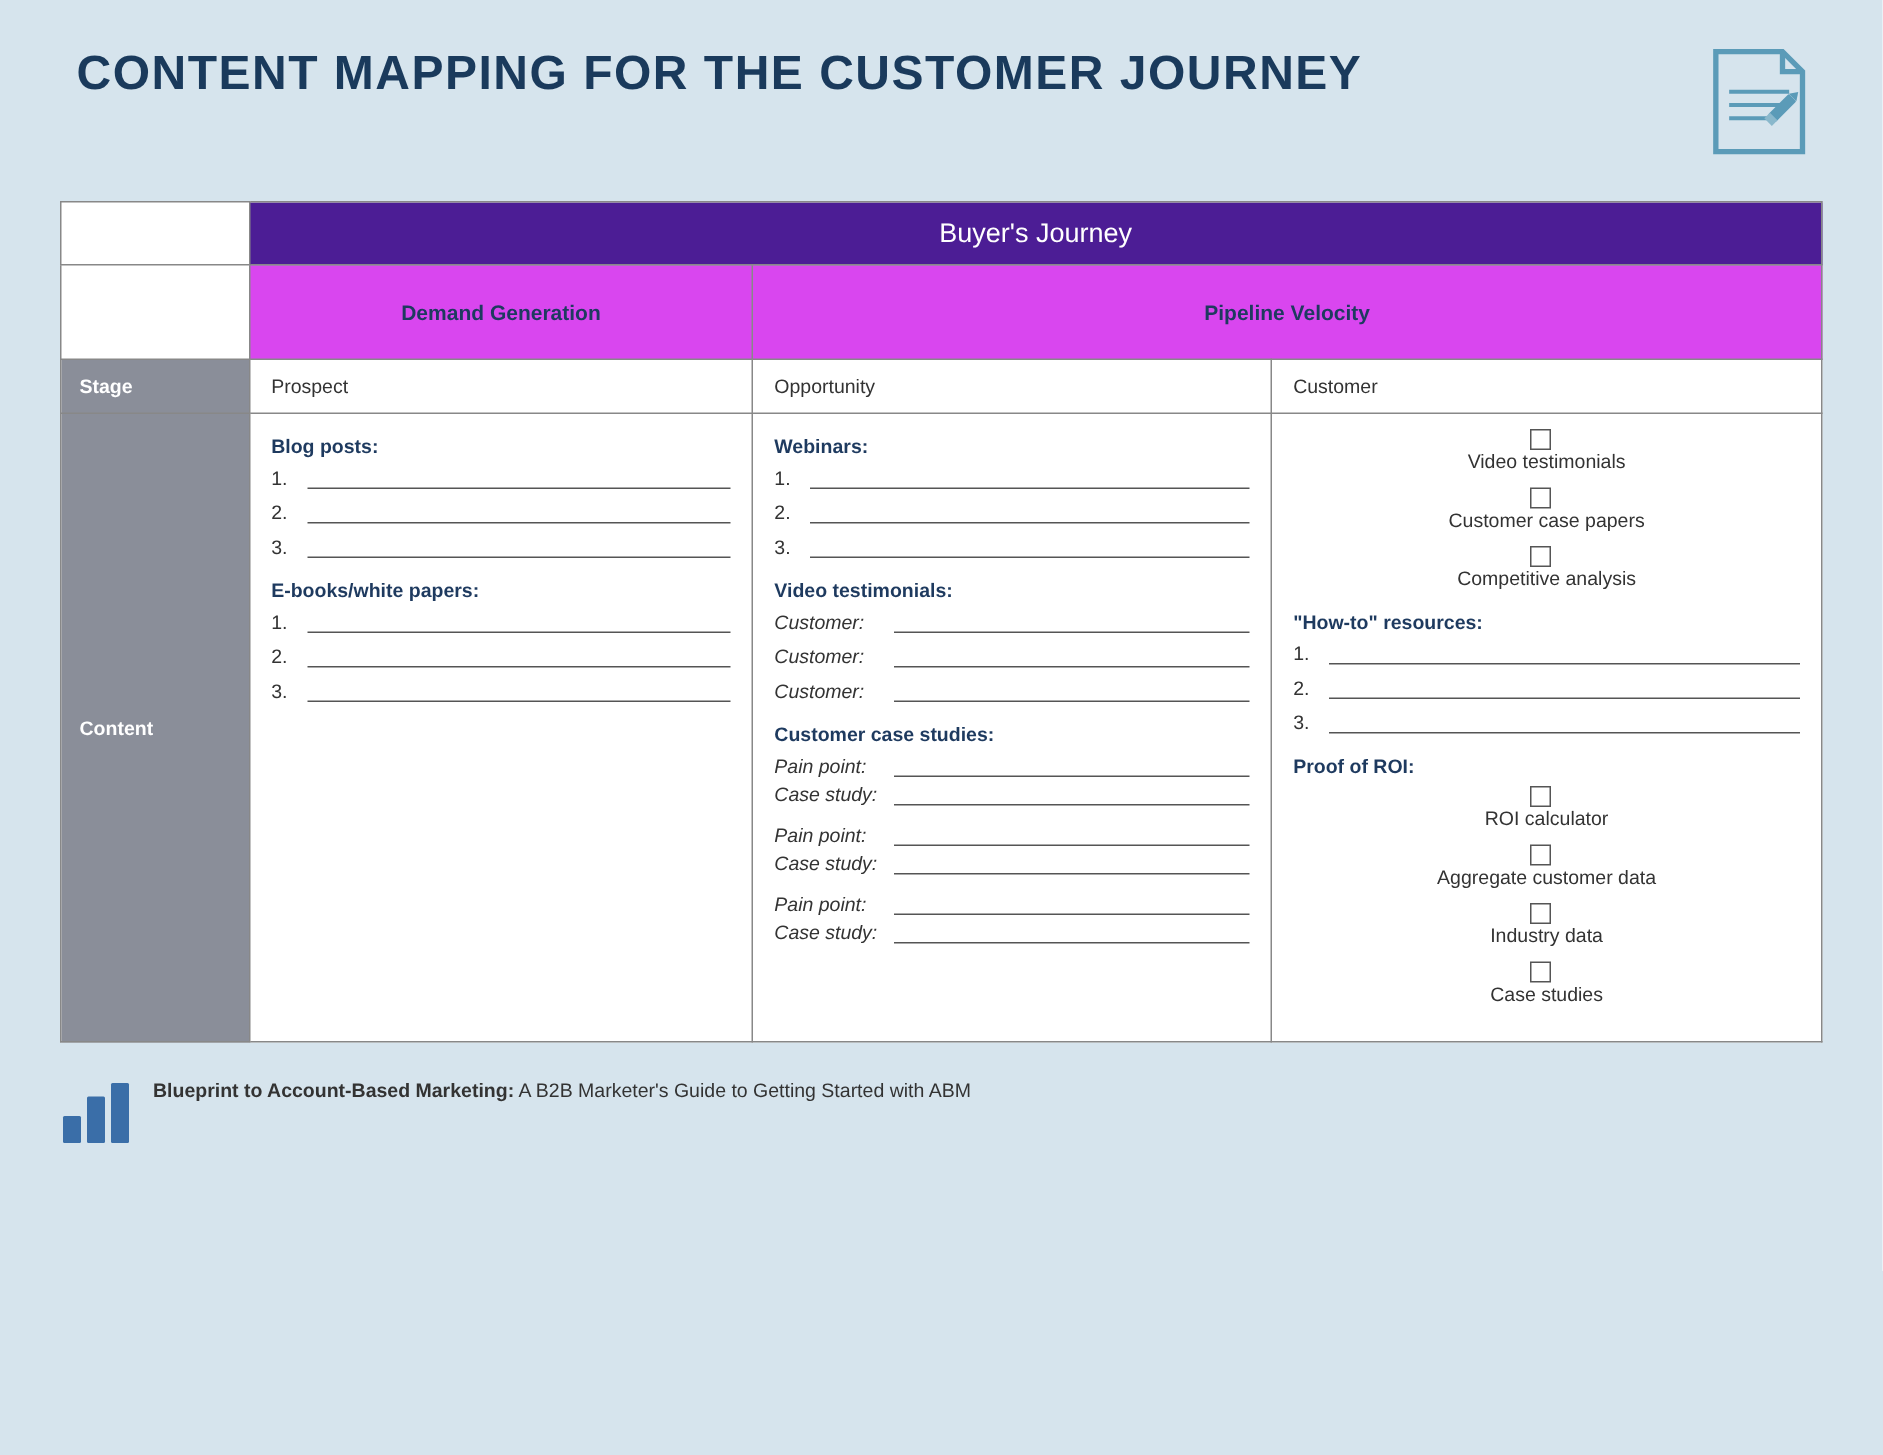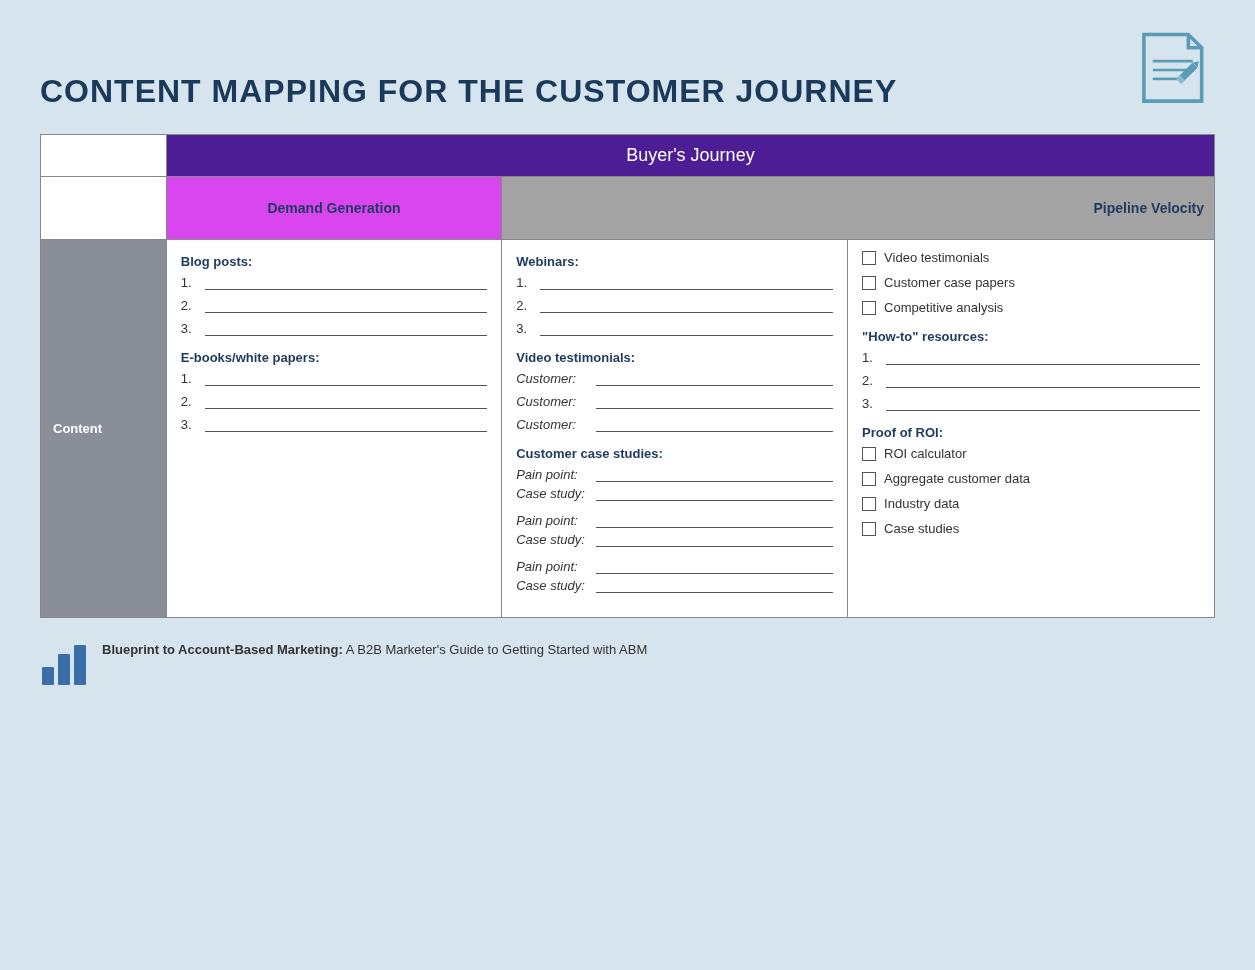--- a/index.html
+++ b/index.html
@@ -7,23 +7,24 @@
     body {
       background-color: #d6e4ed;
       font-family: Arial, sans-serif;
       width: 1255px;
       min-height: 970px;
       padding: 30px 40px 20px 40px;
     }
 
     .header {
       display: flex;
-      align-items: flex-end;
+      align-items: flex-start;
       justify-content: space-between;
       margin-bottom: 24px;
+      margin-left: 11px;
     }
 
     .header-title {
       font-size: 32px;
       font-weight: 900;
       color: #1a3a5c;
       letter-spacing: 1px;
       text-transform: uppercase;
     }
 
@@ -54,23 +55,23 @@
       background-color: #d946ef;
       color: #1e3a5f;
       text-align: center;
       font-weight: bold;
       font-size: 14px;
       padding: 23px;
       border: 1.5px solid #888;
     }
 
     .sub-header-pipeline {
-      background-color: #a3a3a3;
+      background-color: #d946ef;
       color: #1e3a5f;
-      text-align: right;
+      text-align: center;
       font-weight: bold;
       font-size: 14px;
       padding: 10px;
       border: 1.5px solid #888;
     }
 
     .row-label {
       background-color: #8a8e99;
       color: white;
       font-weight: bold;
@@ -127,20 +128,21 @@
       height: 14px;
       margin-left: 4px;
     }
 
     .checkbox-item {
       display: flex;
       align-items: center;
       margin-bottom: 10px;
       font-size: 13px;
       color: #333;
+      flex-direction: column;
     }
 
     .checkbox-box {
       width: 14px;
       height: 14px;
       border: 1.5px solid #555;
       margin-right: 8px;
       flex-shrink: 0;
     }
 
@@ -238,20 +240,26 @@
       <td colspan="3" class="buyers-journey-header">Buyer's Journey</td>
     </tr>
     <tr>
       <td class="empty-top-left"></td>
       <td class="sub-header-demand">Demand Generation</td>
       <td colspan="2" class="sub-header-pipeline">Pipeline Velocity</td>
     </tr>
   </thead>
   <tbody>
 
+    <tr>
+      <td class="row-label">Stage</td>
+      <td class="stage-cell">Prospect</td>
+      <td class="stage-cell">Opportunity</td>
+      <td class="stage-cell">Customer</td>
+    </tr>
 
 
     <tr>
       <td class="row-label" style="vertical-align: middle;">Content</td>
 
       <td class="content-cell">
         <div class="content-block">
           <div class="content-section-title">Blog posts:</div>
           <ul class="numbered-list">
             <li>

